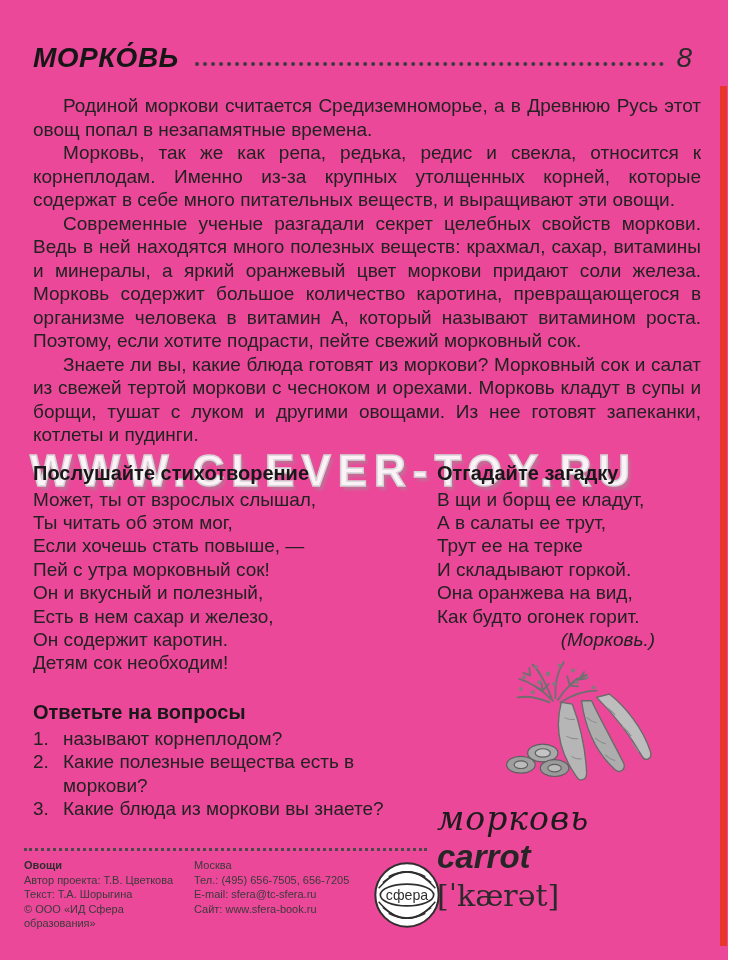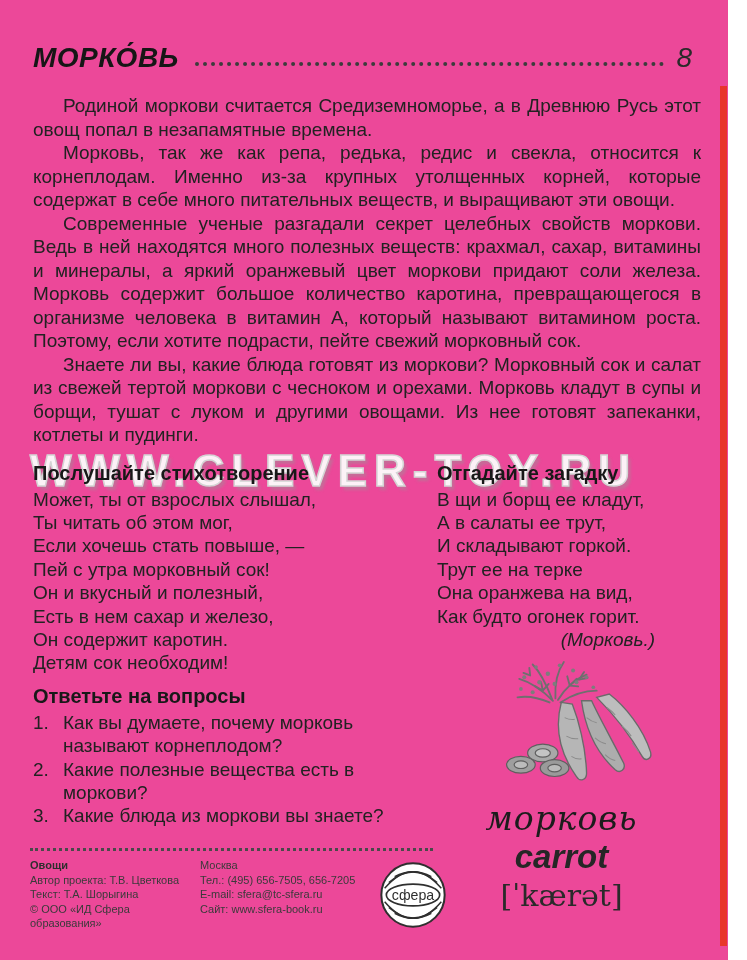--- a/index.html
+++ b/index.html
@@ -60,44 +60,44 @@
     font-size:20px;font-weight:bold;
     color:#181818;margin:0 0 3px 0;line-height:24px;
   }
   .verse{font-size:19px;line-height:23.4px;color:#222222;}
   .verse div{white-space:nowrap;}
   .riddle-answer{
     font-size:19px;font-style:italic;line-height:23.4px;
     text-align:right;padding-right:46px;color:#222222;
   }
   
-  .questions{margin-top:9px;}
+  .questions{margin-top:25px;}
   .q-item{display:flex;font-size:19px;line-height:23.4px;color:#222222;}
   .q-num{width:30px;flex:none;}
   .q-text{flex:1;}
   .q-text span{display:block;}
   
   .carrot-fig{margin:6px 38px 0 62px;}
   .vocab{
-    text-align:center;padding-right:15px;margin-top:2px;color:#1c1c1c;
+    text-align:left;padding-right:15px;margin-top:2px;color:#1c1c1c;
   }
   .vocab-ru{
     font-family:"DejaVu Serif",serif;font-style:italic;
     font-size:33px;line-height:36px;letter-spacing:1px;
   }
   .vocab-en{
     font-size:33px;font-weight:bold;line-height:40px;color:#262626;font-style:italic;
   }
   .vocab-tr{
     font-family:"DejaVu Serif",serif;
     font-size:30px;line-height:37px;color:#2a2a2a;
   }
   
   .footer{
-    position:absolute;left:30px;top:848px;width:420px;z-index:1;
+    position:absolute;left:24px;top:848px;width:420px;z-index:1;
   }
   .footer-divider{
     border-bottom:3px dotted #4a4a4a;height:0;margin-bottom:7px;width:403px;
   }
   .footer-cols{display:flex;align-items:flex-start;}
   .footer-col{
     font-size:11px;line-height:14.6px;color:#3a3a3a;
   }
   .footer-col.c1{width:170px;flex:none;}
   .footer-col.c2{flex:1;}
@@ -142,21 +142,20 @@
         <div>Есть в нем сахар и железо,</div>
         <div>Он содержит каротин.</div>
         <div>Детям сок необходим!</div>
       </div>
 
       <div class="questions">
         <div class="sec-heading">Ответьте на вопросы</div>
         <div class="q-item">
           <span class="q-num">1.</span>
           <span class="q-text">
-            <span>Как вы думаете, почему морковь</span>
             <span>называют корнеплодом?</span>
           </span>
         </div>
         <div class="q-item">
           <span class="q-num">2.</span>
           <span class="q-text">
             <span>Какие полезные вещества есть в моркови?</span>
             <span></span>
           </span>
         </div>
@@ -168,22 +167,22 @@
           </span>
         </div>
       </div>
     </div>
 
     <div class="col-right">
       <div class="sec-heading">Отгадайте загадку</div>
       <div class="verse">
         <div>В щи и борщ ее кладут,</div>
         <div>А в салаты ее трут,</div>
+        <div>Трут ее на терке</div>
         <div>И складывают горкой.</div>
-        <div>Трут ее на терке</div>
         <div>Она оранжева на вид,</div>
         <div>Как будто огонек горит.</div>
       </div>
       <div class="riddle-answer">(Морковь.)</div>
 
       <div class="carrot-fig">
         <svg width="160" height="138" viewBox="0 0 190 160" xmlns="http://www.w3.org/2000/svg">
 
           <g stroke="#6f6f6f" stroke-width="2.2" fill="none" stroke-linecap="round">
             <path d="M64,50 C50,36 38,28 24,24"></path>

